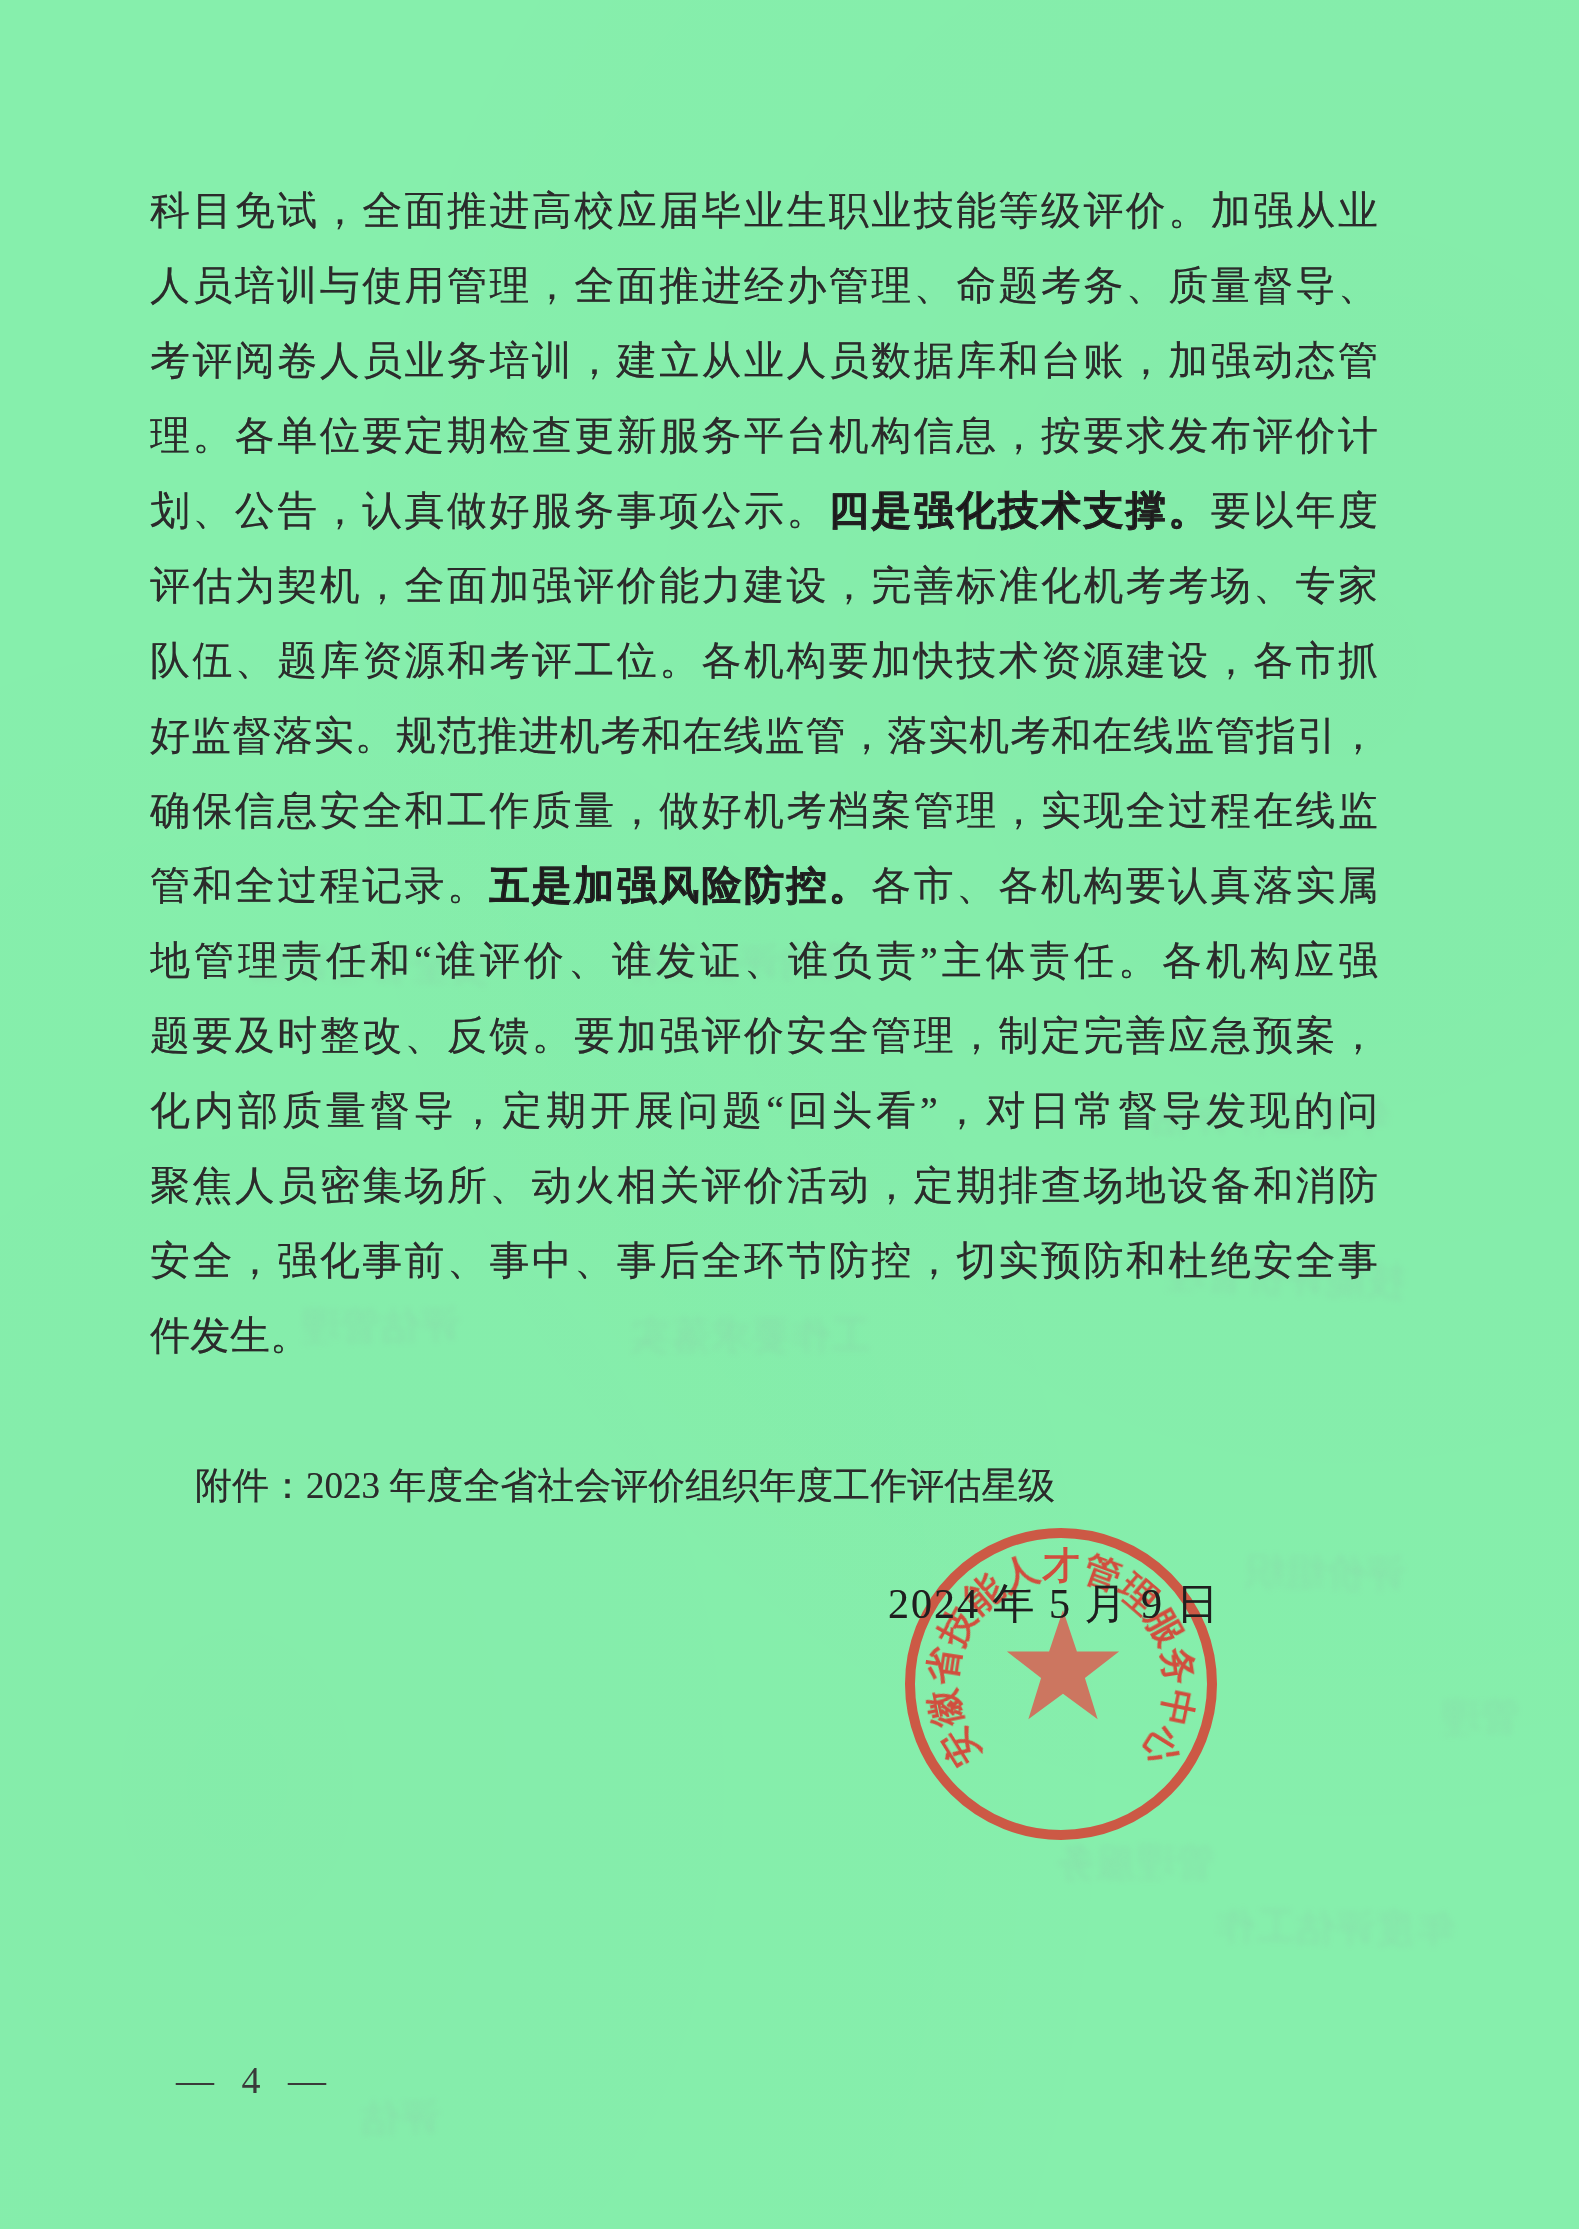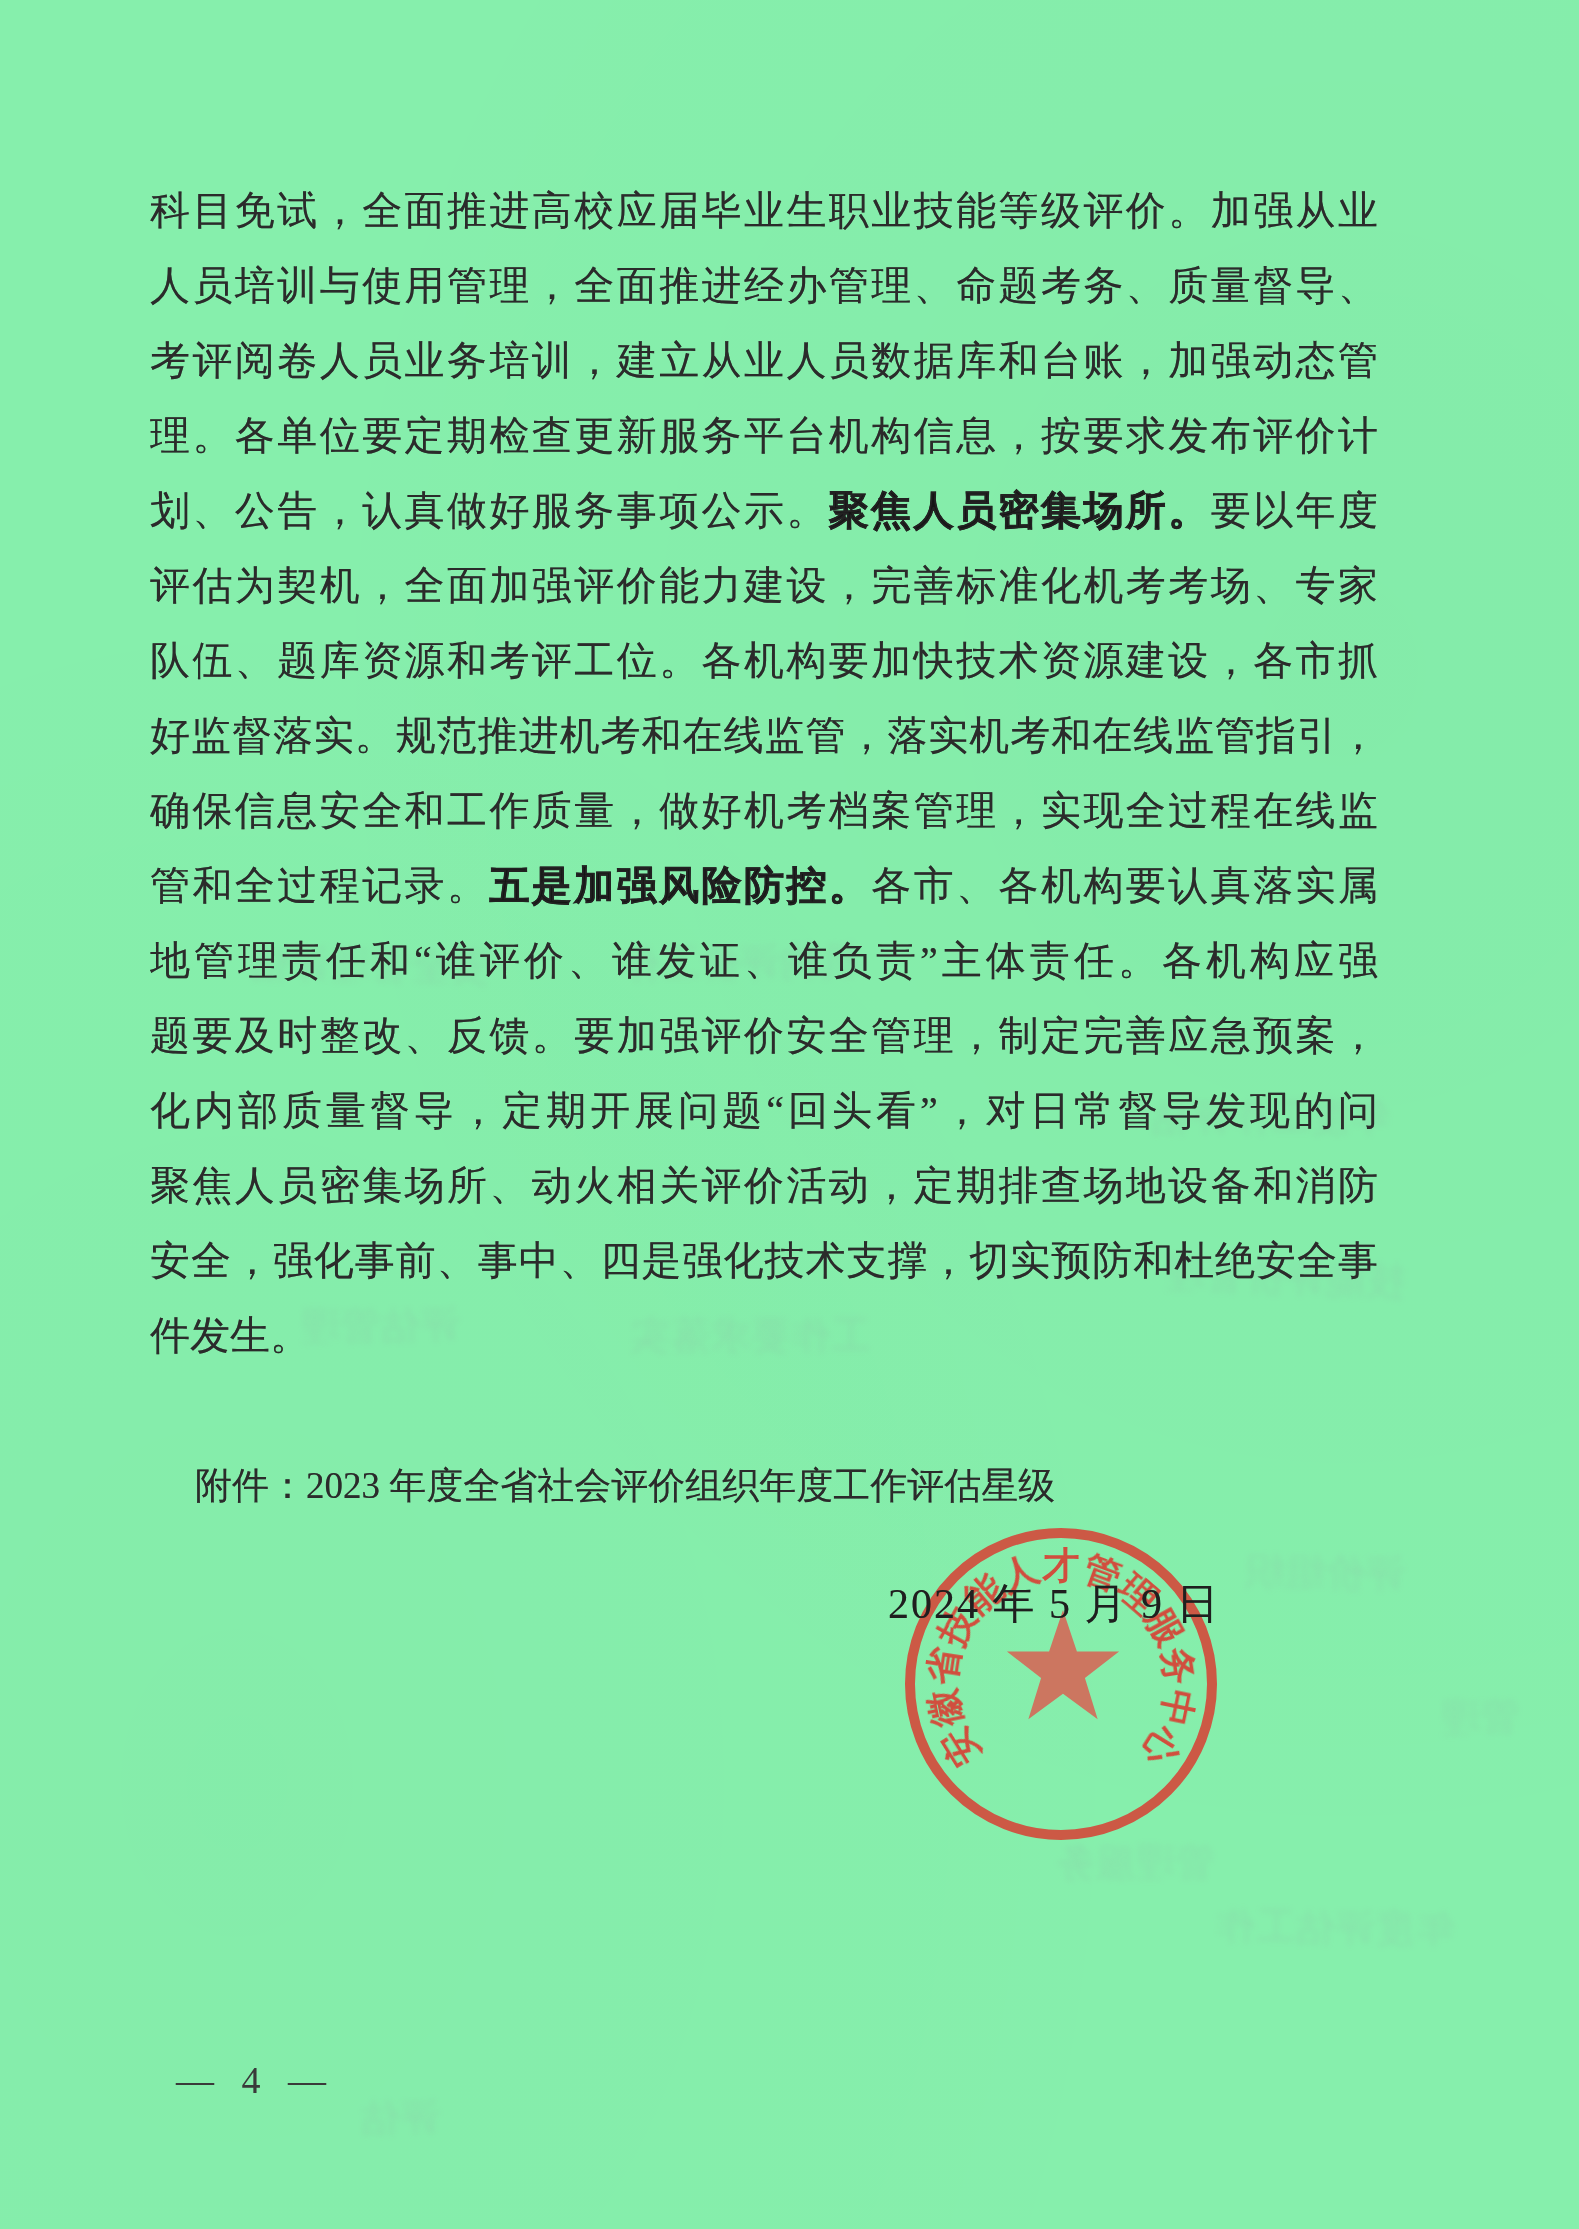--- a/index.html
+++ b/index.html
@@ -119,31 +119,31 @@
       <span class="smudge" style="left: 1055px; top: 1835px; transform: scaleX(-1) rotate(0deg);">管理服务</span>
       <span class="smudge" style="left: 1215px; top: 1900px; transform: scaleX(-1) rotate(-1deg);">年度评估工作</span>
       <span class="smudge" style="left: 360px; top: 2090px; transform: scaleX(-1) rotate(0deg);">评估</span>
     </div>
 
   <main class="body-text" id="bodyText">
       <div class="line"><span>科目免试，全面推进高校应届毕业生职业技能等级评价。加强从业</span></div>
       <div class="line"><span>人员培训与使用管理，全面推进经办管理、命题考务、质量督导、</span></div>
       <div class="line"><span>考评阅卷人员业务培训，建立从业人员数据库和台账，加强动态管</span></div>
       <div class="line"><span>理。各单位要定期检查更新服务平台机构信息，按要求发布评价计</span></div>
-      <div class="line"><span>划、公告，认真做好服务事项公示。</span><span class="bold">聚焦人员密集场所。</span><span>要以年度</span></div>
+      <div class="line"><span>划、公告，认真做好服务事项公示。</span><span class="bold">四是强化技术支撑。</span><span>要以年度</span></div>
       <div class="line"><span>评估为契机，全面加强评价能力建设，完善标准化机考考场、专家</span></div>
       <div class="line"><span>队伍、题库资源和考评工位。各机构要加快技术资源建设，各市抓</span></div>
       <div class="line"><span>好监督落实。规范推进机考和在线监管，落实机考和在线监管指引，</span></div>
       <div class="line"><span>确保信息安全和工作质量，做好机考档案管理，实现全过程在线监</span></div>
       <div class="line"><span>管和全过程记录。</span><span class="bold">五是加强风险防控。</span><span>各市、各机构要认真落实属</span></div>
       <div class="line"><span>地管理责任和“谁评价、谁发证、谁负责”主体责任。各机构应强</span></div>
       <div class="line"><span>题要及时整改、反馈。要加强评价安全管理，制定完善应急预案，</span></div>
       <div class="line"><span>化内部质量督导，定期开展问题“回头看”，对日常督导发现的问</span></div>
       <div class="line"><span>聚焦人员密集场所、动火相关评价活动，定期排查场地设备和消防</span></div>
-      <div class="line"><span>安全，强化事前、事中、四是强化技术支撑，切实预防和杜绝安全事</span></div>
+      <div class="line"><span>安全，强化事前、事中、事后全环节防控，切实预防和杜绝安全事</span></div>
       <div class="line last"><span>件发生。</span></div>
     </main>
 
   <div class="attachment">附件：2023 年度全省社会评价组织年度工作评估星级</div>
 
   <div class="stamp" id="stamp" style="--red: #dc392f;">
     <div class="ring"></div>
     <svg class="star" viewBox="0 0 100 95" xmlns="http://www.w3.org/2000/svg">
       <polygon points="50,0 61.8,35.3 97.6,35.3 68.6,57.6 79.4,92.7 50,71 20.6,92.7 31.4,57.6 2.4,35.3 38.2,35.3" fill="#e0554b"></polygon>
     </svg>

